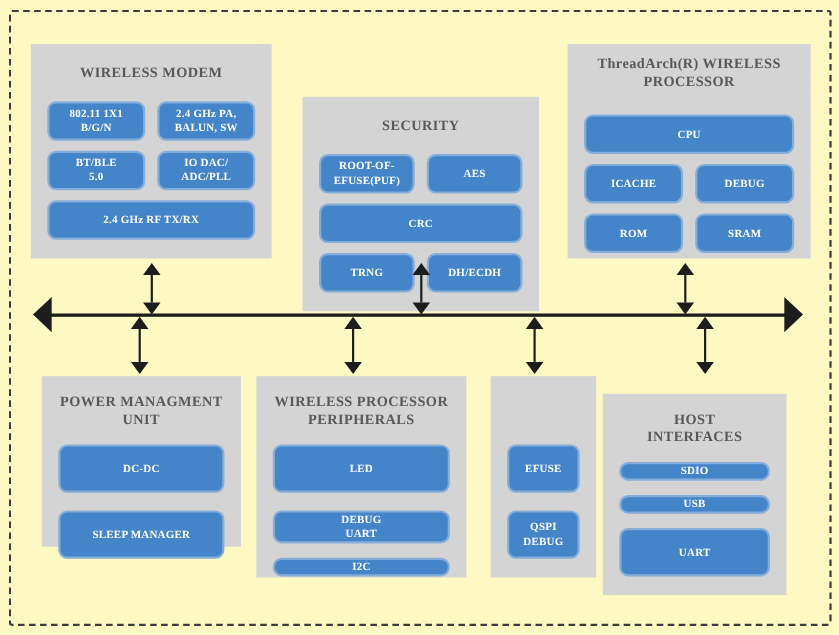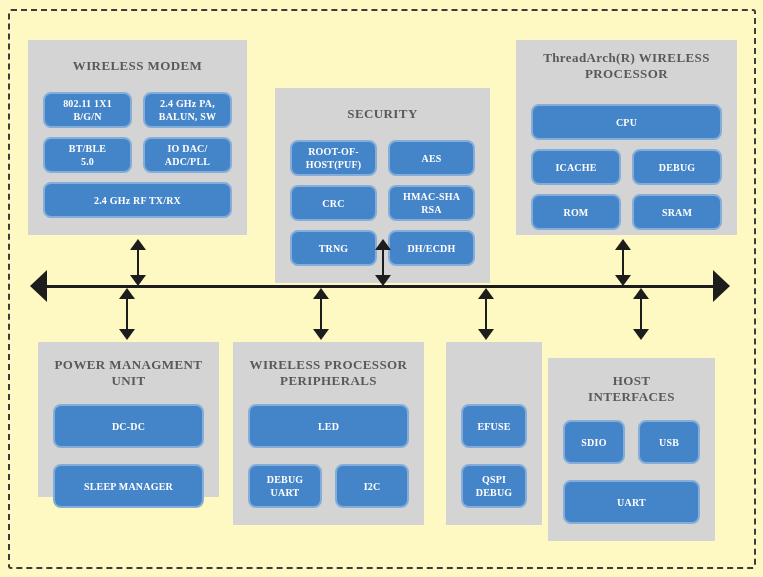--- a/index.html
+++ b/index.html
@@ -35,21 +35,21 @@
     white-space:pre-line;
     flex:0 0 auto;
   }
   .box-top .box-title{height:52px;}
   .box-bottom .box-title{height:62px;}
   .box-grid{display:flex;flex-direction:column;flex:0 0 auto;}
   .box-top .box-grid{gap:9px;}
   .box-bottom .box-grid{gap:16px;}
   .row{display:flex;}
   .box-top .row{height:36px;gap:11px;}
-  .box-bottom .row{height:44px;gap:13px;}
+  .box-bottom .row{height:44px;gap:13px;flex-direction:column;}
   .block{
     flex:1;
     background:var(--block-blue,#4484c8);
     border:2px solid var(--block-border,#85add9);
     border-radius:8px;
     color:#ffffff;
     font-weight:bold;
     font-size:10px;
     letter-spacing:.2px;
     line-height:1.3;
@@ -116,27 +116,25 @@
         <div class="row">
           <div class="block">2.4 GHz RF TX/RX</div>
         </div>
       </div>
     </div>
     <div class="box box-top pos-security">
       <div class="box-title">SECURITY</div>
       <div class="box-grid">
         <div class="row">
           <div class="block">ROOT-OF-
-HOST(PUF)</div>
+EFUSE(PUF)</div>
           <div class="block">AES</div>
         </div>
         <div class="row">
           <div class="block">CRC</div>
-          <div class="block">HMAC-SHA
-RSA</div>
         </div>
         <div class="row">
           <div class="block">TRNG</div>
           <div class="block">DH/ECDH</div>
         </div>
       </div>
     </div>
     <div class="box box-top pos-threadarch-wireless-processor">
       <div class="box-title">ThreadArch(R) WIRELESS
 PROCESSOR</div>

